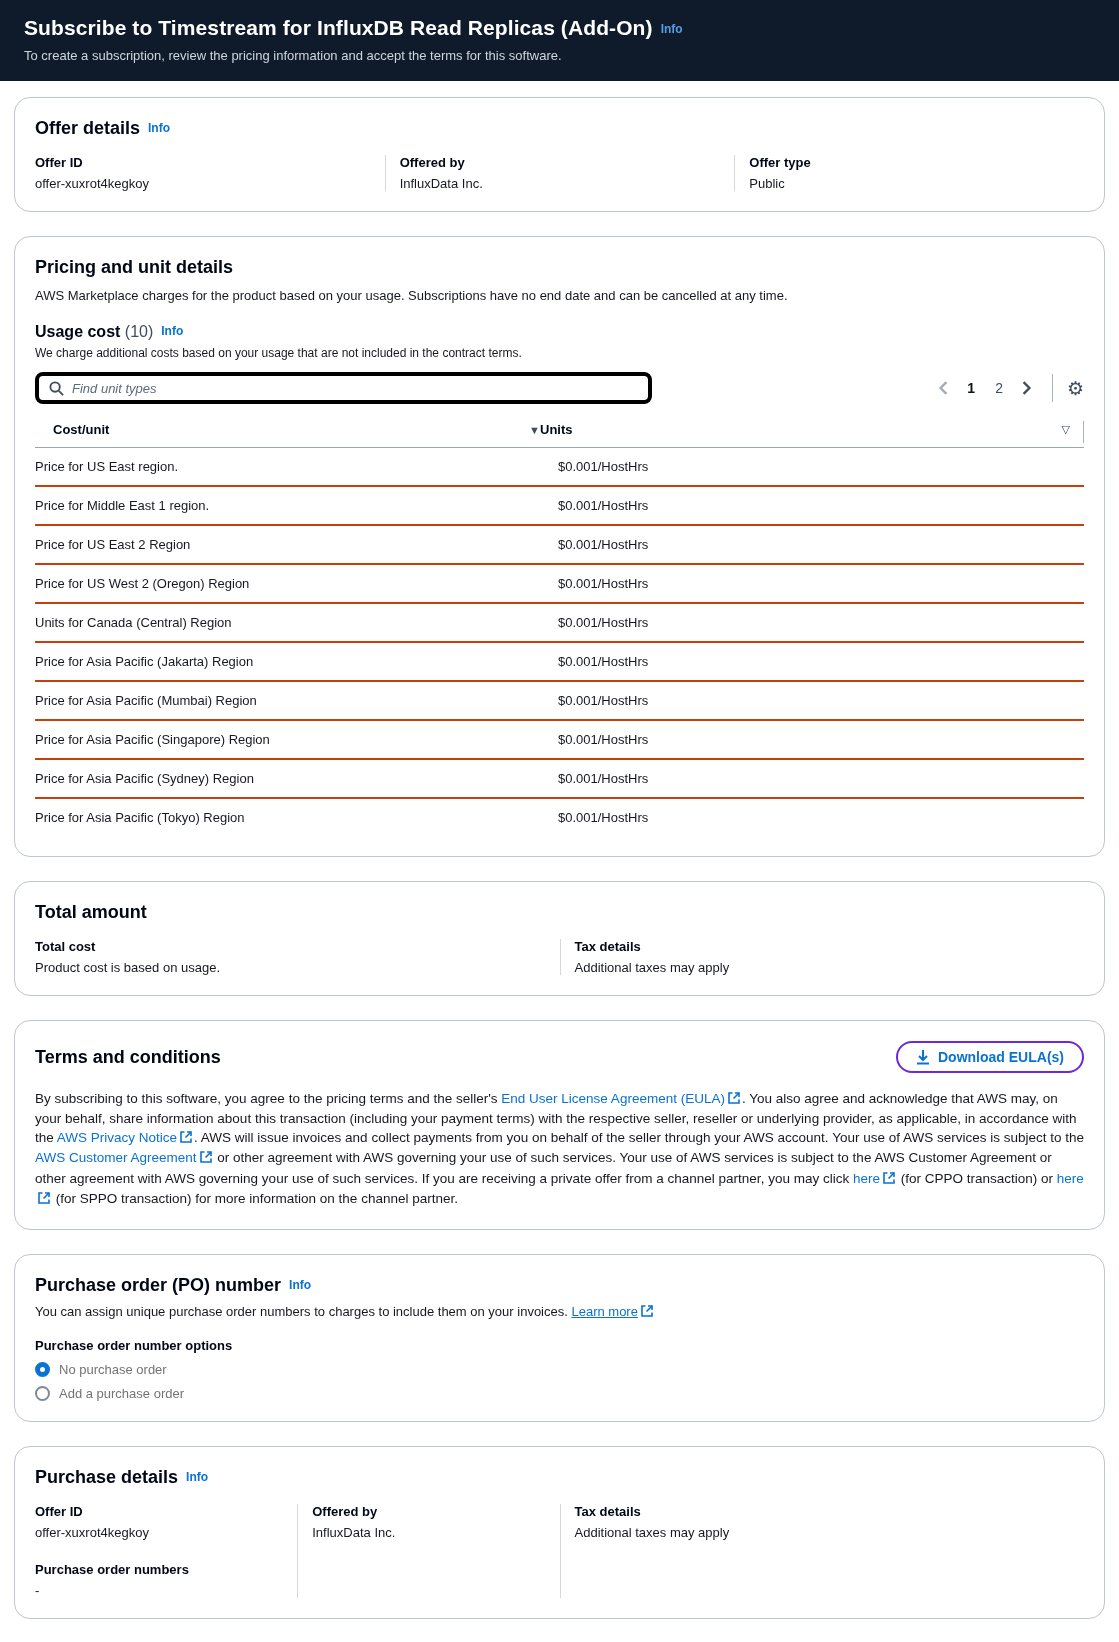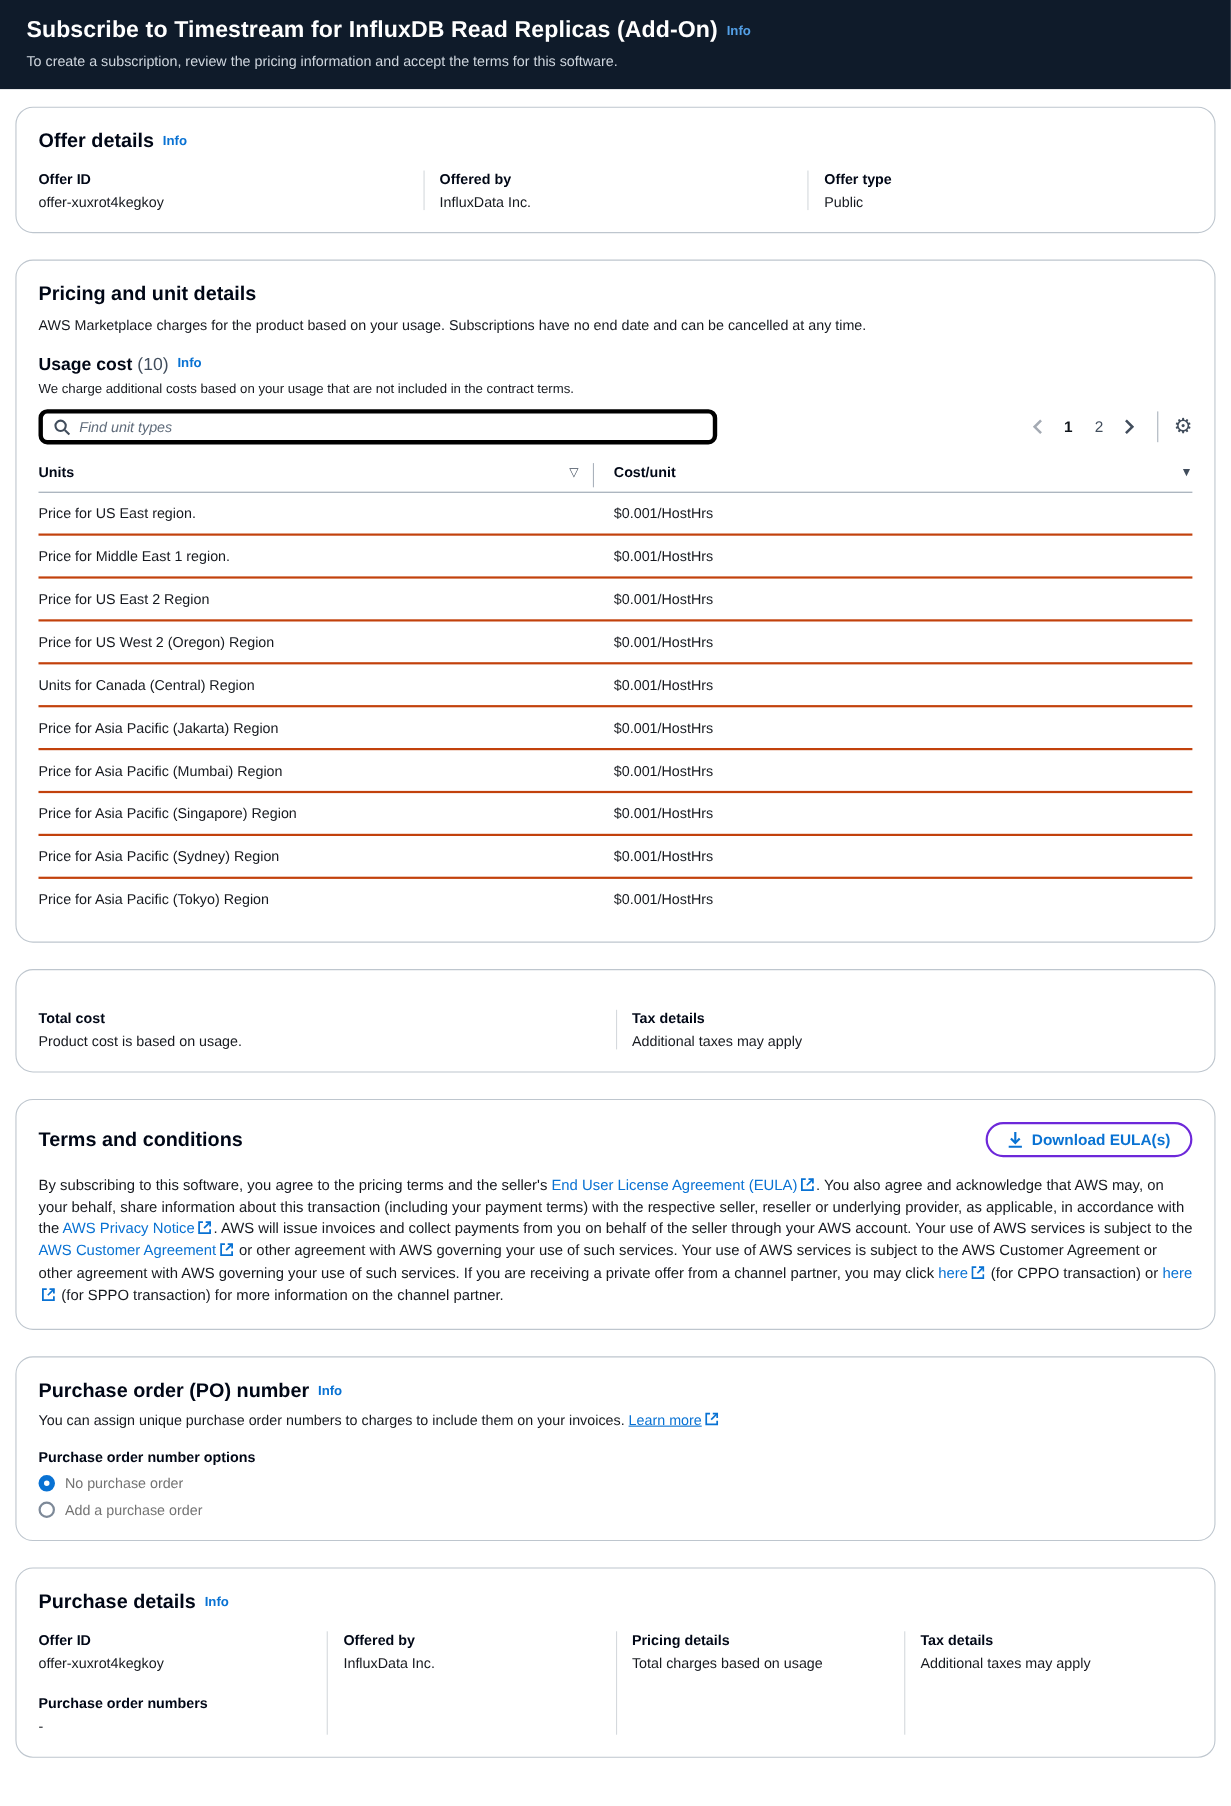--- a/index.html
+++ b/index.html
@@ -220,28 +220,28 @@
         </button>
         <span class="toolbar-divider"></span>
         <button class="gear-btn" aria-label="preferences">
           <span style="font-size:19px;color:#414d5c;line-height:1">⚙</span>
         </button>
       </div>
     </div>
 
     <div class="unit-table">
       <div class="t-row t-head">
+        <div class="th-cell th-cost">
+          <span>Cost/unit</span>
+          <span class="sort-glyph">▼</span>
+        </div>
         <div class="th-cell th-units">
           <span>Units</span>
           <span class="sort-glyph">▽</span>
         </div>
-        <div class="th-cell th-cost">
-          <span>Cost/unit</span>
-          <span class="sort-glyph">▼</span>
-        </div>
       </div>
       <div class="t-body">
         <div class="t-row">
           <div class="td-unit">Price for US East region.</div>
           <div class="td-cost">$0.001/HostHrs</div>
         </div>
         <div class="t-row">
           <div class="td-unit">Price for Middle East 1 region.</div>
           <div class="td-cost">$0.001/HostHrs</div>
         </div>
@@ -275,20 +275,21 @@
         </div>
         <div class="t-row">
           <div class="td-unit">Price for Asia Pacific (Tokyo) Region</div>
           <div class="td-cost">$0.001/HostHrs</div>
         </div>
       </div>
     </div>
   </section>
 
   <section class="card">
+    <h2>Total amount</h2>
     <div class="field-cols two">
       <div class="field-col">
         <div class="field-label">Total cost</div>
         <div class="field-value">Product cost is based on usage.</div>
       </div>
       <div class="field-col">
         <div class="field-label">Tax details</div>
         <div class="field-value">Additional taxes may apply</div>
       </div>
     </div>
@@ -366,24 +367,20 @@
         <div class="field-block">
           <div class="field-label">Purchase order numbers</div>
           <div class="field-value">-</div>
         </div>
       </div>
       <div class="field-col">
         <div class="field-label">Offered by</div>
         <div class="field-value">InfluxData Inc.</div>
       </div>
       <div class="field-col">
-        <div class="field-label">Pricing details</div>
-        <div class="field-value">Total charges based on usage</div>
-      </div>
-      <div class="field-col">
         <div class="field-label">Tax details</div>
         <div class="field-value">Additional taxes may apply</div>
       </div>
     </div>
   </section>
 
   <div class="footer-actions">
     
     
   </div>

